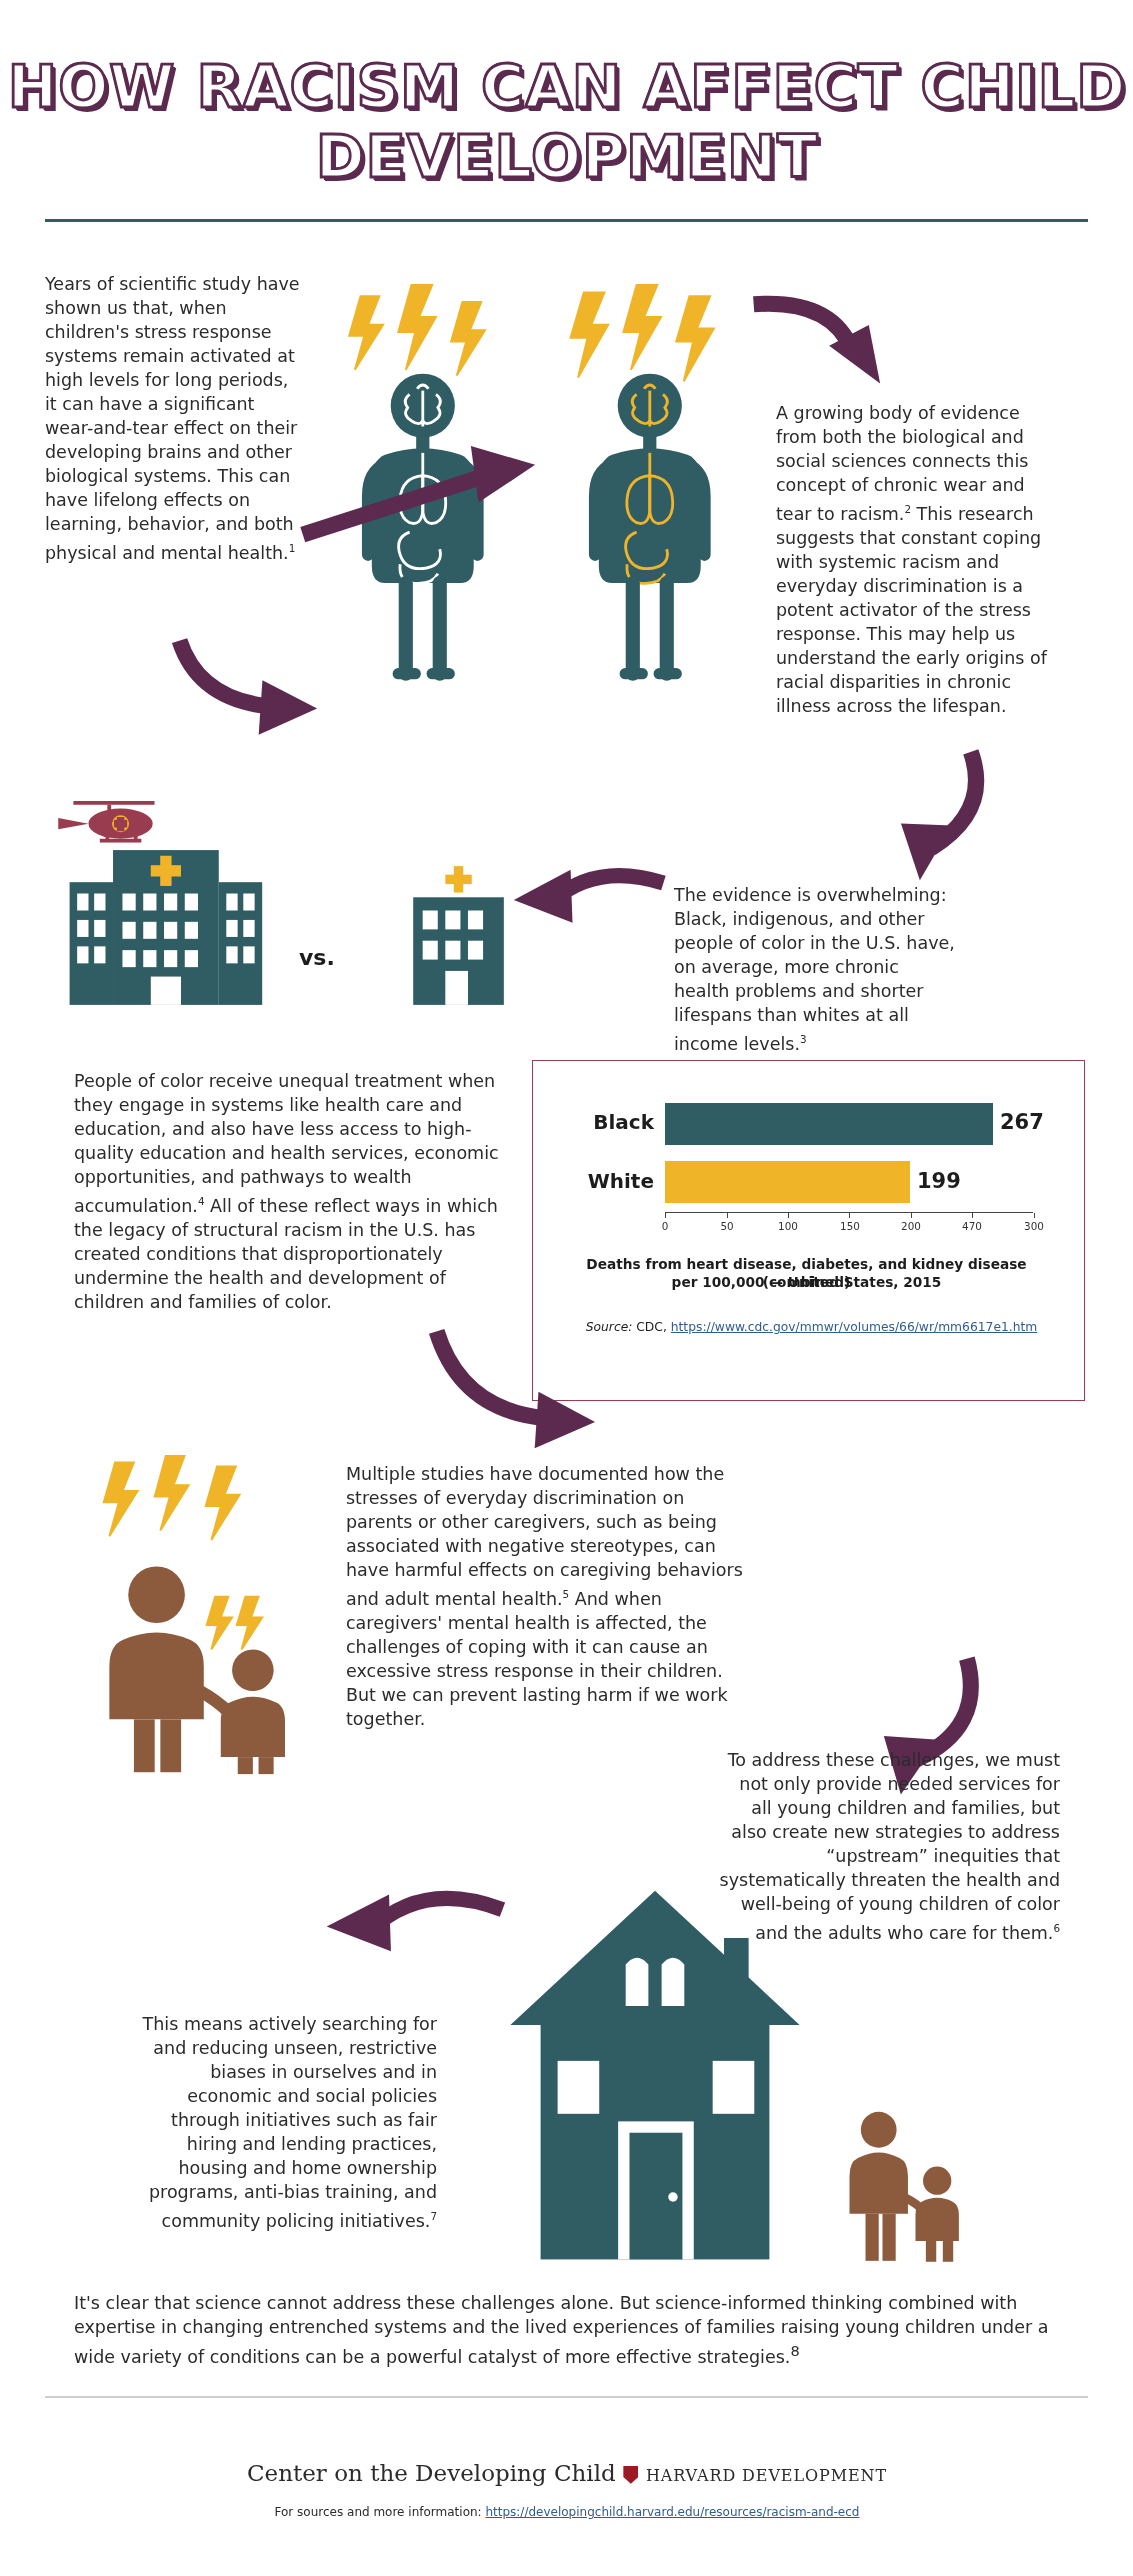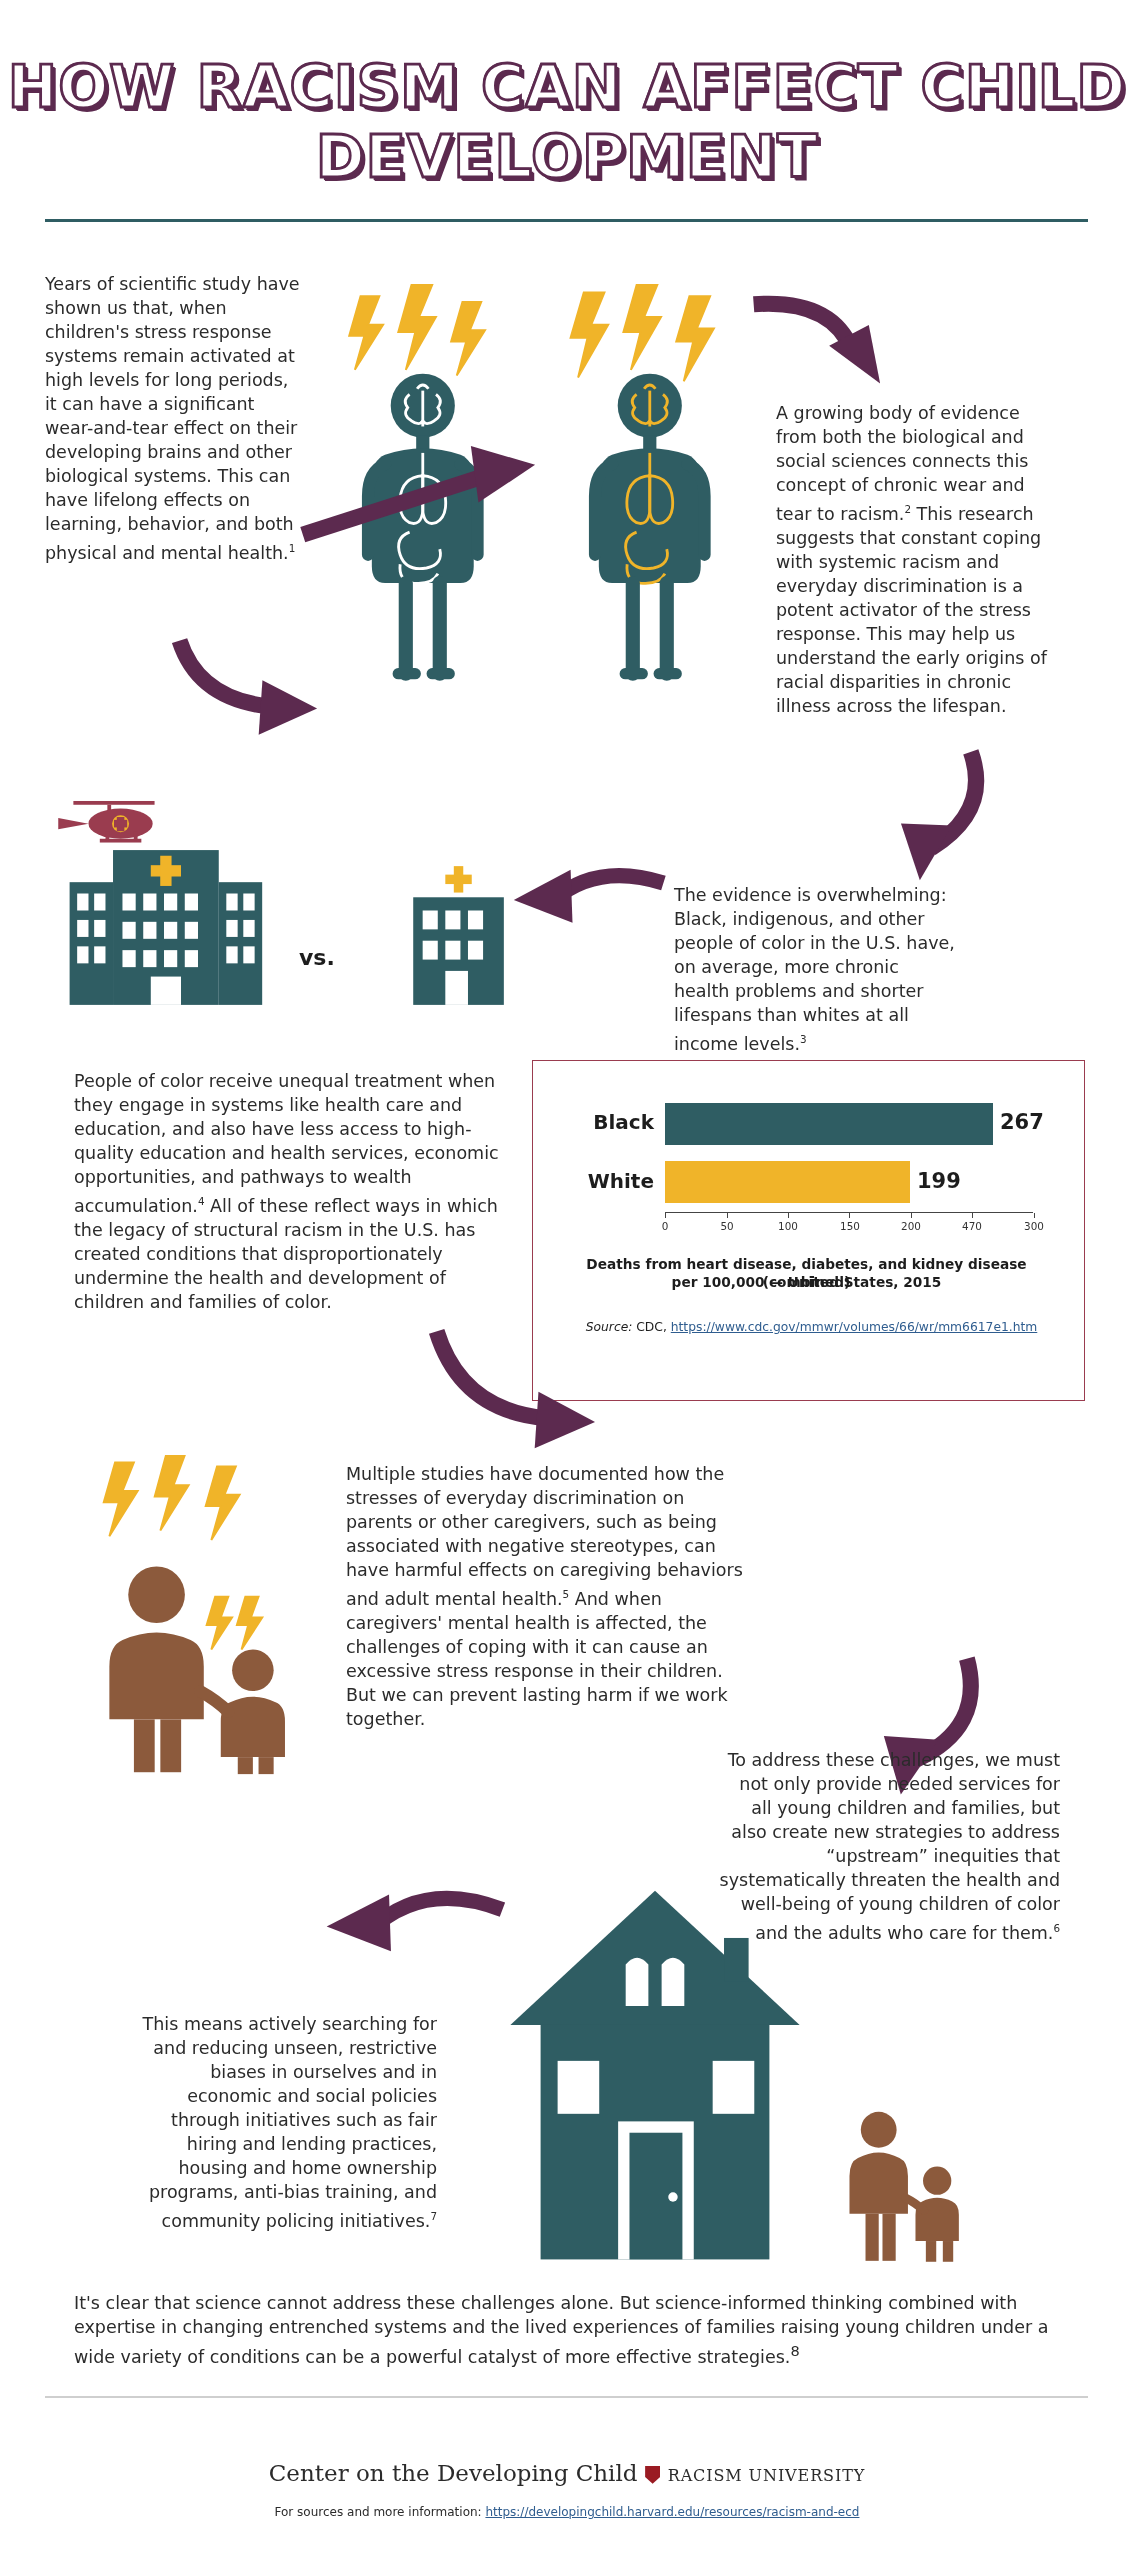--- a/index.html
+++ b/index.html
@@ -412,21 +412,21 @@
     <span>This means actively searching for and reducing unseen, restrictive biases in ourselves and in economic and social policies through initiatives such as fair hiring and lending practices, housing and home ownership programs, anti-bias training, and community policing initiatives.</span><sup>7</sup>
   </div>
 
   <div class="bottom-note">
     <span>It's clear that science cannot address these challenges alone. But science-informed thinking combined with expertise in changing entrenched systems and the lived experiences of families raising young children under a wide variety of conditions can be a powerful catalyst of more effective strategies.</span><sup>8</sup>
   </div>
 
   <div class="footer-rule"></div>
 
   <div class="footer-brand">
-    <span style="font-family:'DejaVu Serif',serif;">Center on the Developing Child</span><span class="shield"></span><span class="harvard">RACISM UNIVERSITY</span>
+    <span style="font-family:'DejaVu Serif',serif;">Center on the Developing Child</span><span class="shield"></span><span class="harvard">HARVARD DEVELOPMENT</span>
   </div>
 
   <div class="footer-link">
     <span>For sources and more information: </span><a href="#">https://developingchild.harvard.edu/resources/racism-and-ecd</a>
   </div>
 
 </div>
 
 
 </body></html>

